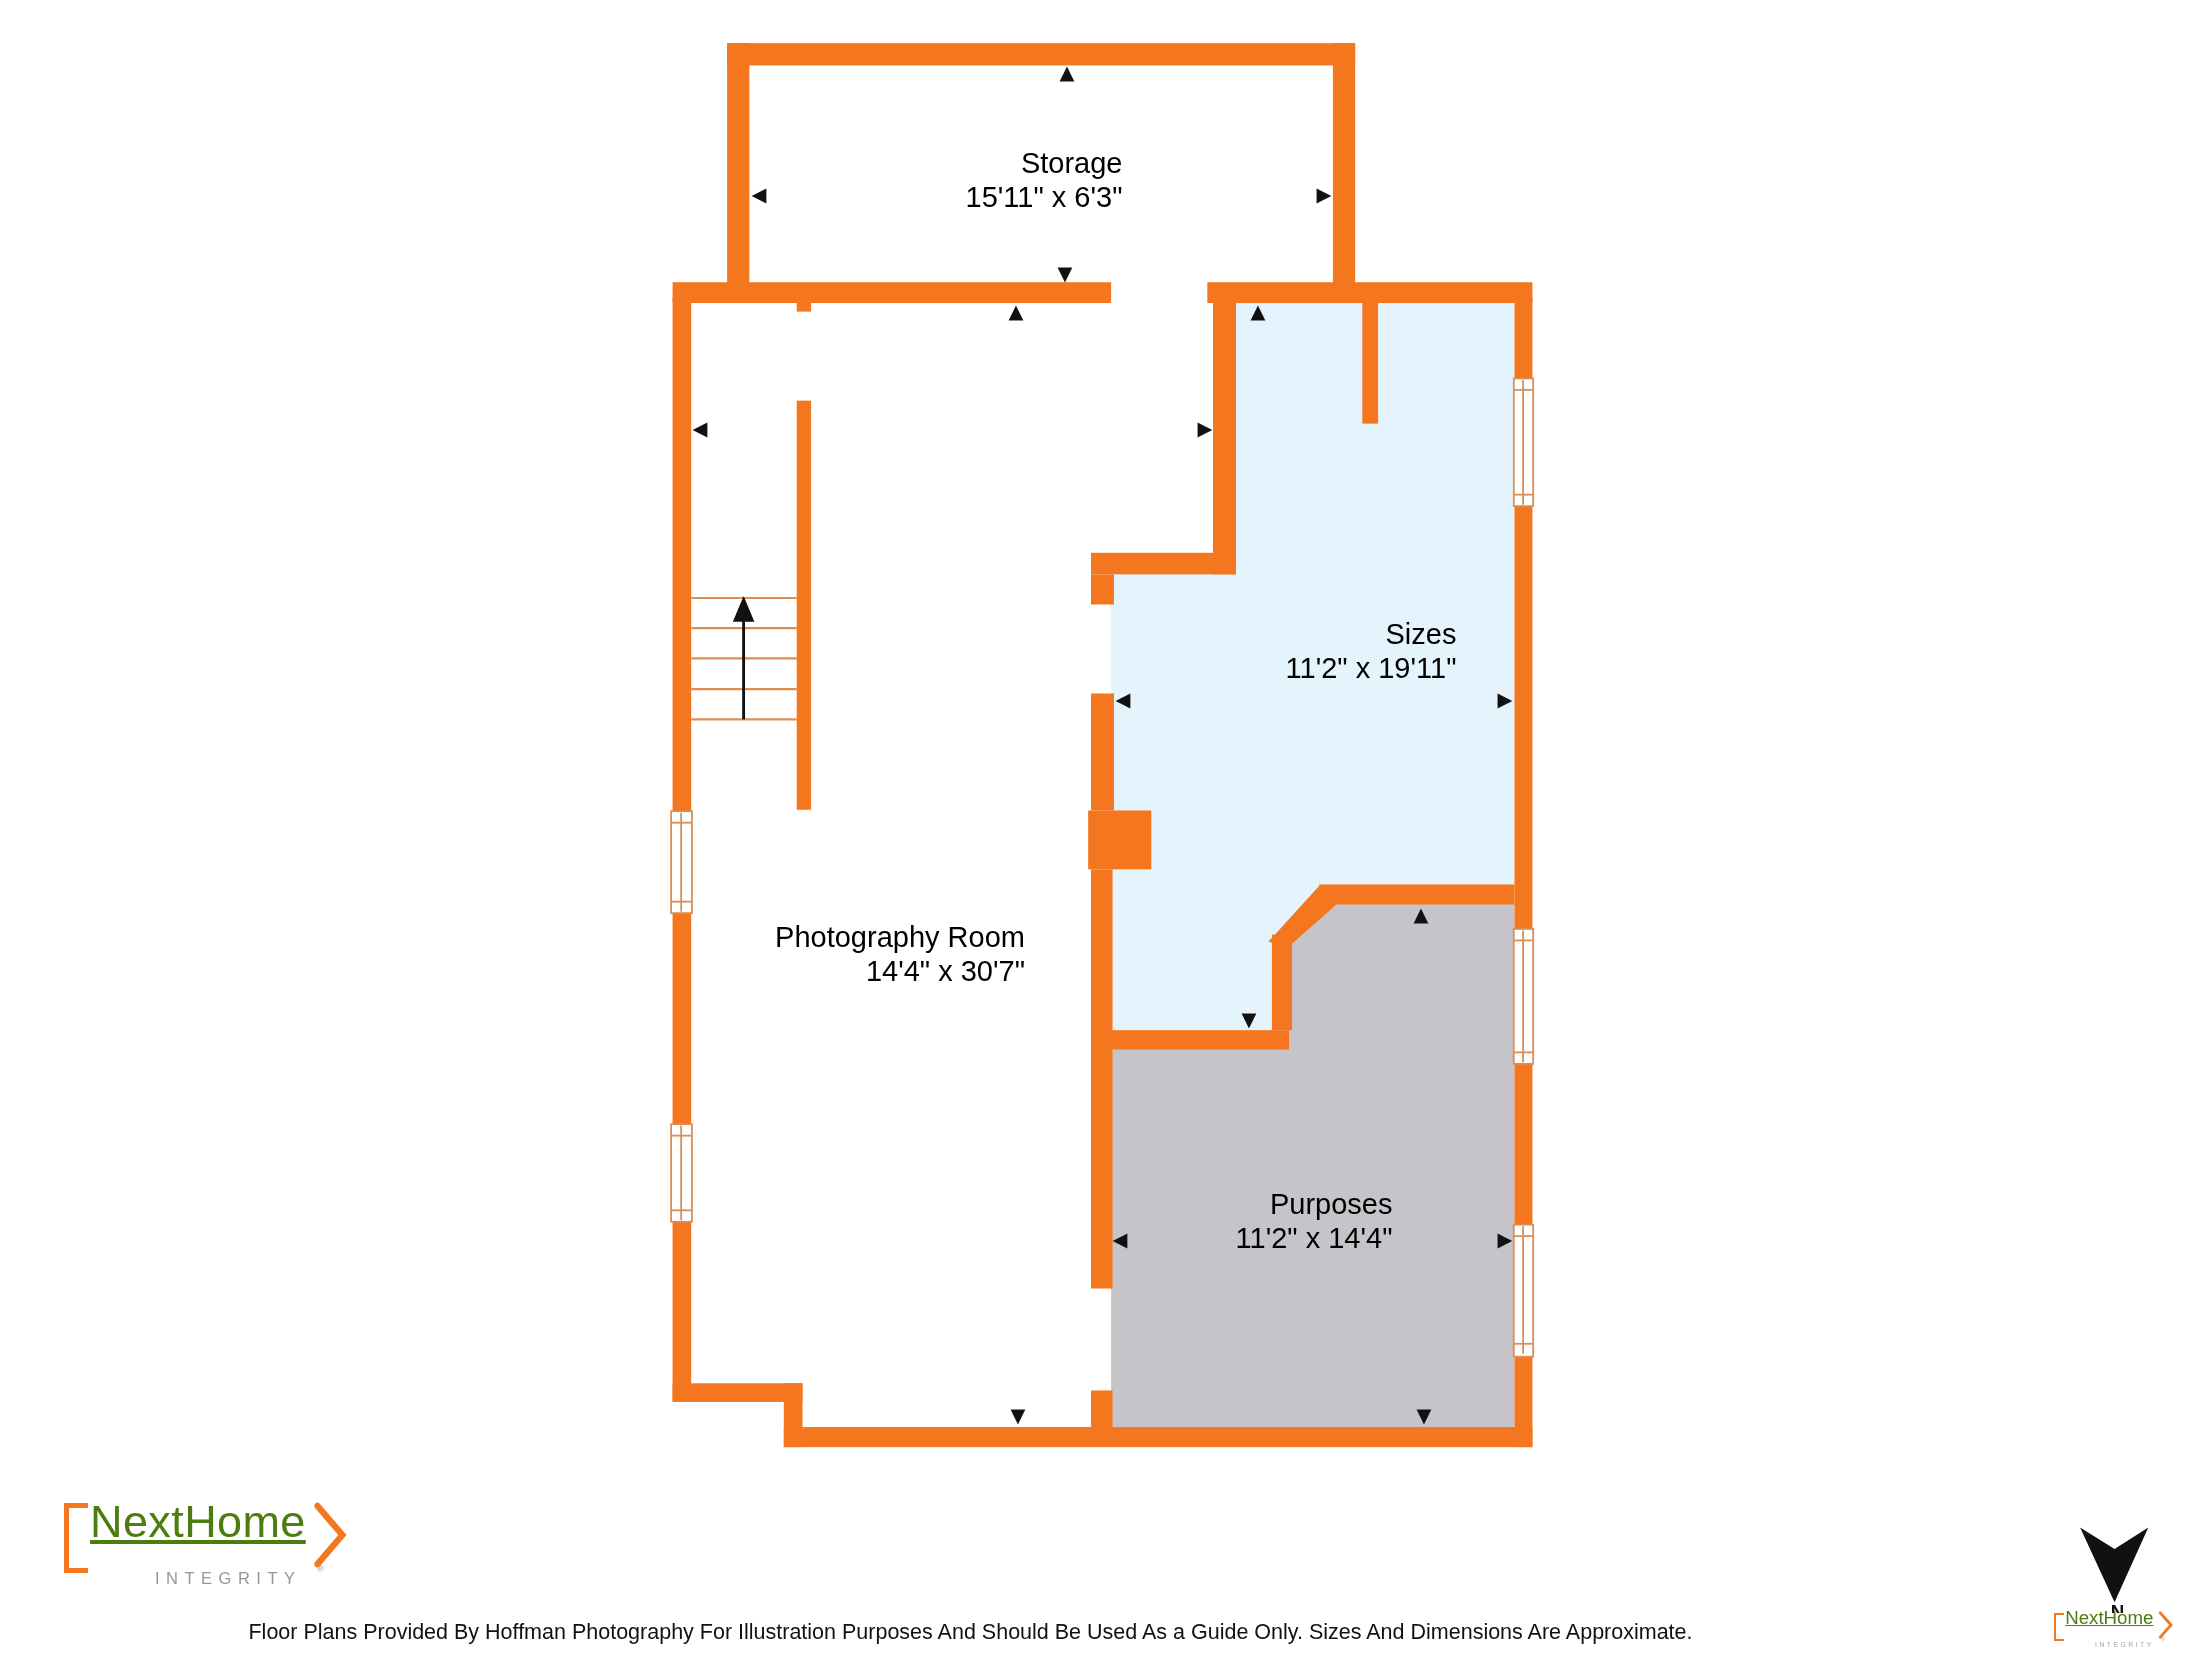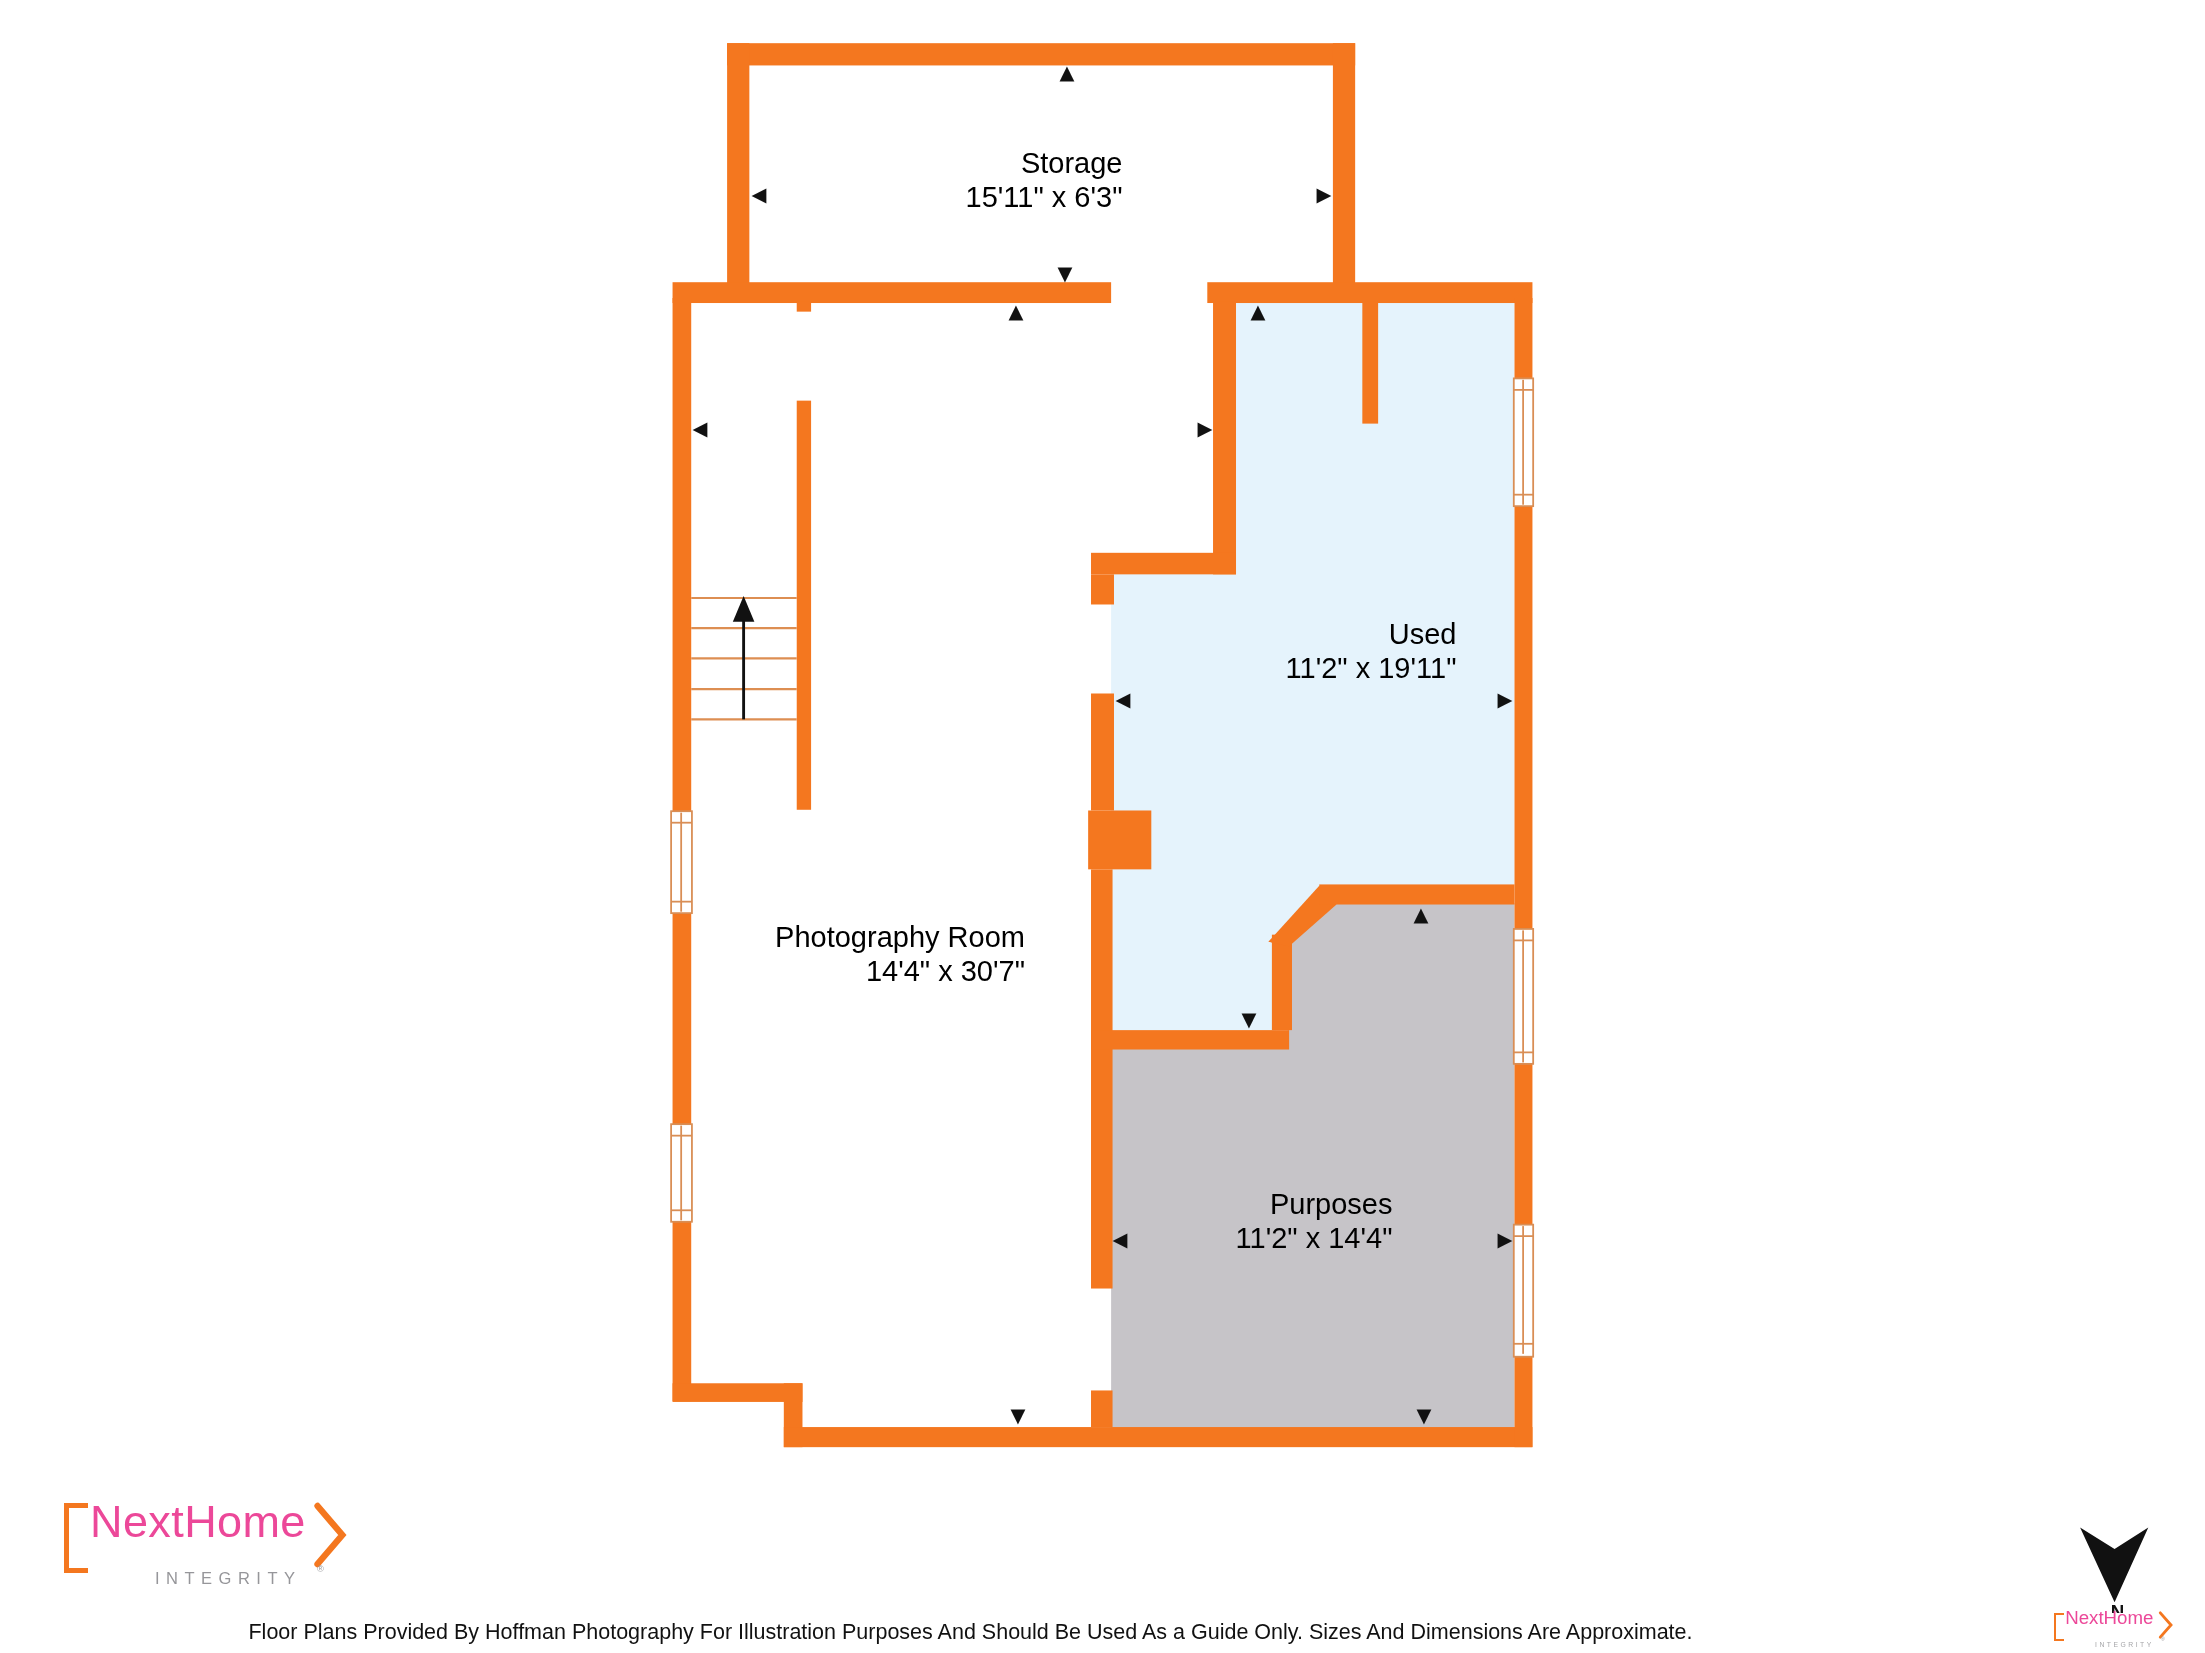--- a/index.html
+++ b/index.html
@@ -6,21 +6,21 @@
   body{width:2205px;height:1654px;position:relative;overflow:hidden;
        font-family:"Liberation Sans",sans-serif;}
   #plan-svg{position:absolute;left:0;top:0;}
   .room-label{position:absolute;transform:translateX(-50%);text-align:right;
 ardent    color:#2B2B2B;font-size:29px;line-height:34px;white-space:nowrap;}
   .dim-arrow{position:absolute;transform:translate(-50%,-50%);
     font-family:"DejaVu Sans",sans-serif;font-size:19.4px;color:#111;line-height:1;}
   
   .logo{position:absolute;}
   .logo .bracket{position:absolute;border-color:#F4771F;border-style:solid;}
-  .logo .brand{position:absolute;color:#ec4899;white-space:nowrap;}
+  .logo .brand{position:absolute;color:#4d7c0f;white-space:nowrap;text-decoration:underline;}
   .logo .reg{position:absolute;color:#9B9B9E;}
   .logo .tagline{position:absolute;color:#96969A;white-space:nowrap;}
   #logo-big{left:63px;top:1499px;width:302px;height:93px;}
   #logo-big .bracket{left:1.4px;top:4.3px;width:18.7px;height:60px;border-width:5.7px;border-right:none;}
   #logo-big .brand{left:27px;top:-2.9px;font-size:45px;letter-spacing:0.4px;}
   #logo-big .reg{left:254px;top:65px;font-size:9.3px;}
   #logo-big .tagline{left:92px;top:70px;font-size:16.5px;letter-spacing:6.5px;}
   #logo-small{left:2053px;top:1609px;width:140px;height:45px;}
   #logo-small .bracket{left:1.4px;top:3.6px;width:8px;height:24px;border-width:2.5px;border-right:none;}
   #logo-small .brand{left:12.2px;top:-2.2px;font-size:18.7px;}
@@ -118,21 +118,21 @@
   </g>
 
   <polygon id="compass" fill="#111111" points="2898,2128 2946,2232 2993,2128 2946,2158"></polygon>
 </svg>
 
 <div class="room-label" style="left:1044px;top:146px;">
   <div>Storage</div>
   <div>15'11" x 6'3"</div>
 </div>
 <div class="room-label" style="left:1371px;top:617px;">
-  <div>Used</div>
+  <div>Sizes</div>
   <div>11'2" x 19'11"</div>
 </div>
 <div class="room-label" style="left:900px;top:920px;">
   <div>Photography Room</div>
   <div>14'4" x 30'7"</div>
 </div>
 <div class="room-label" style="left:1314px;top:1187px;">
   <div>Purposes</div>
   <div>11'2" x 14'4"</div>
 </div>

